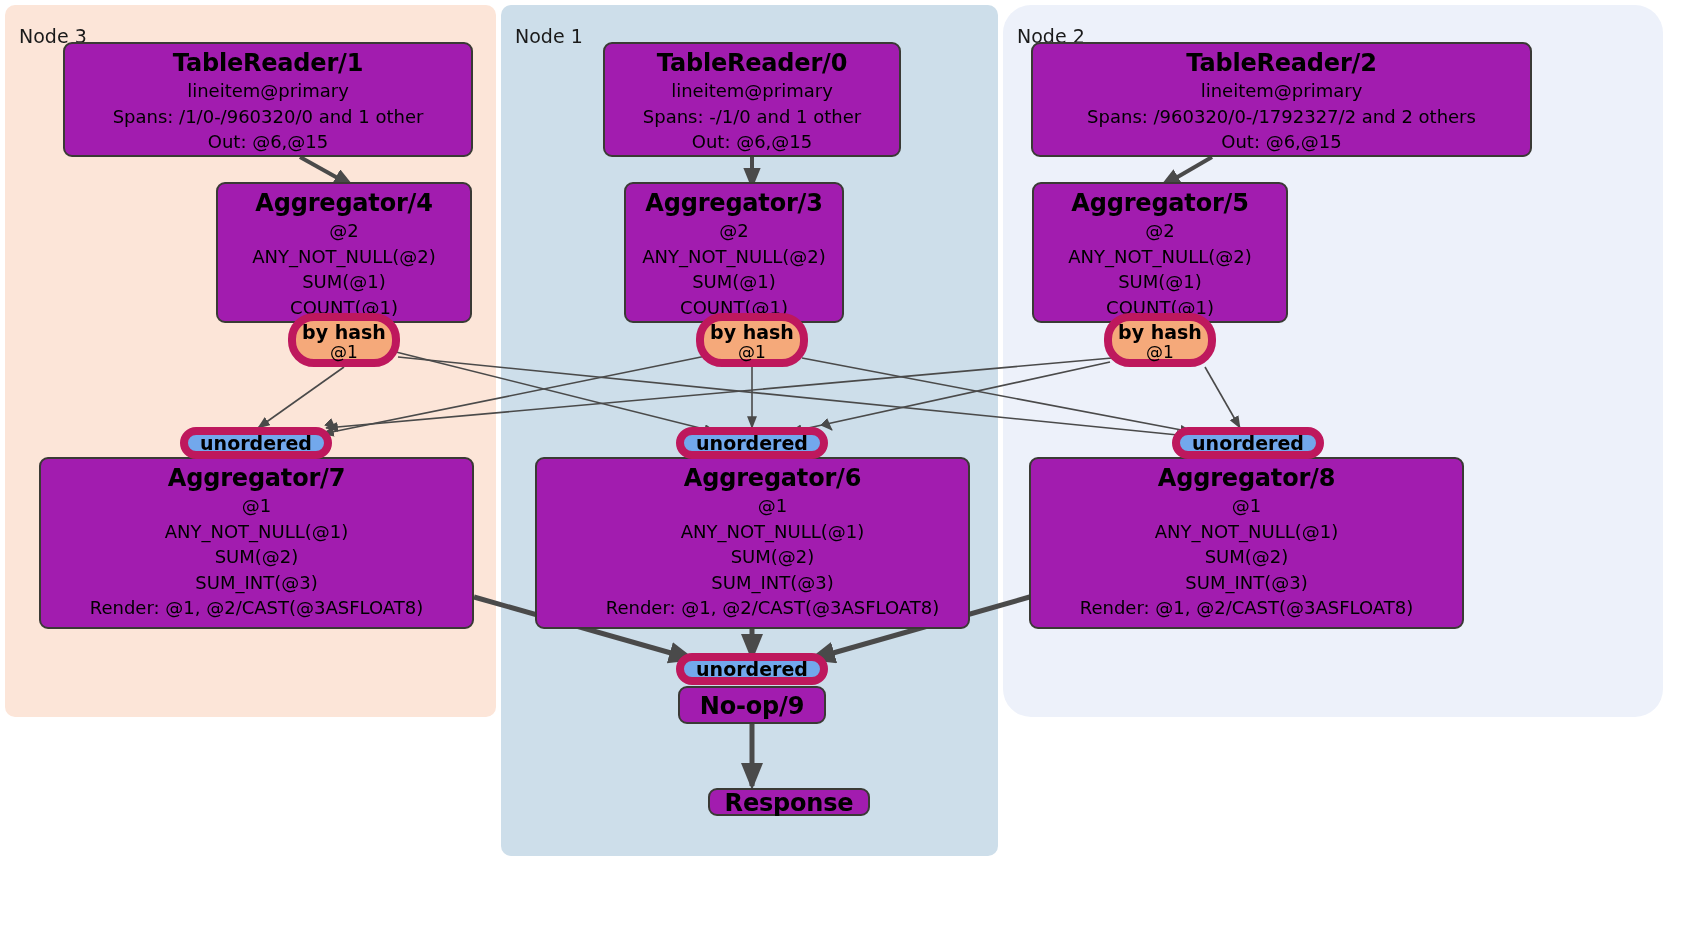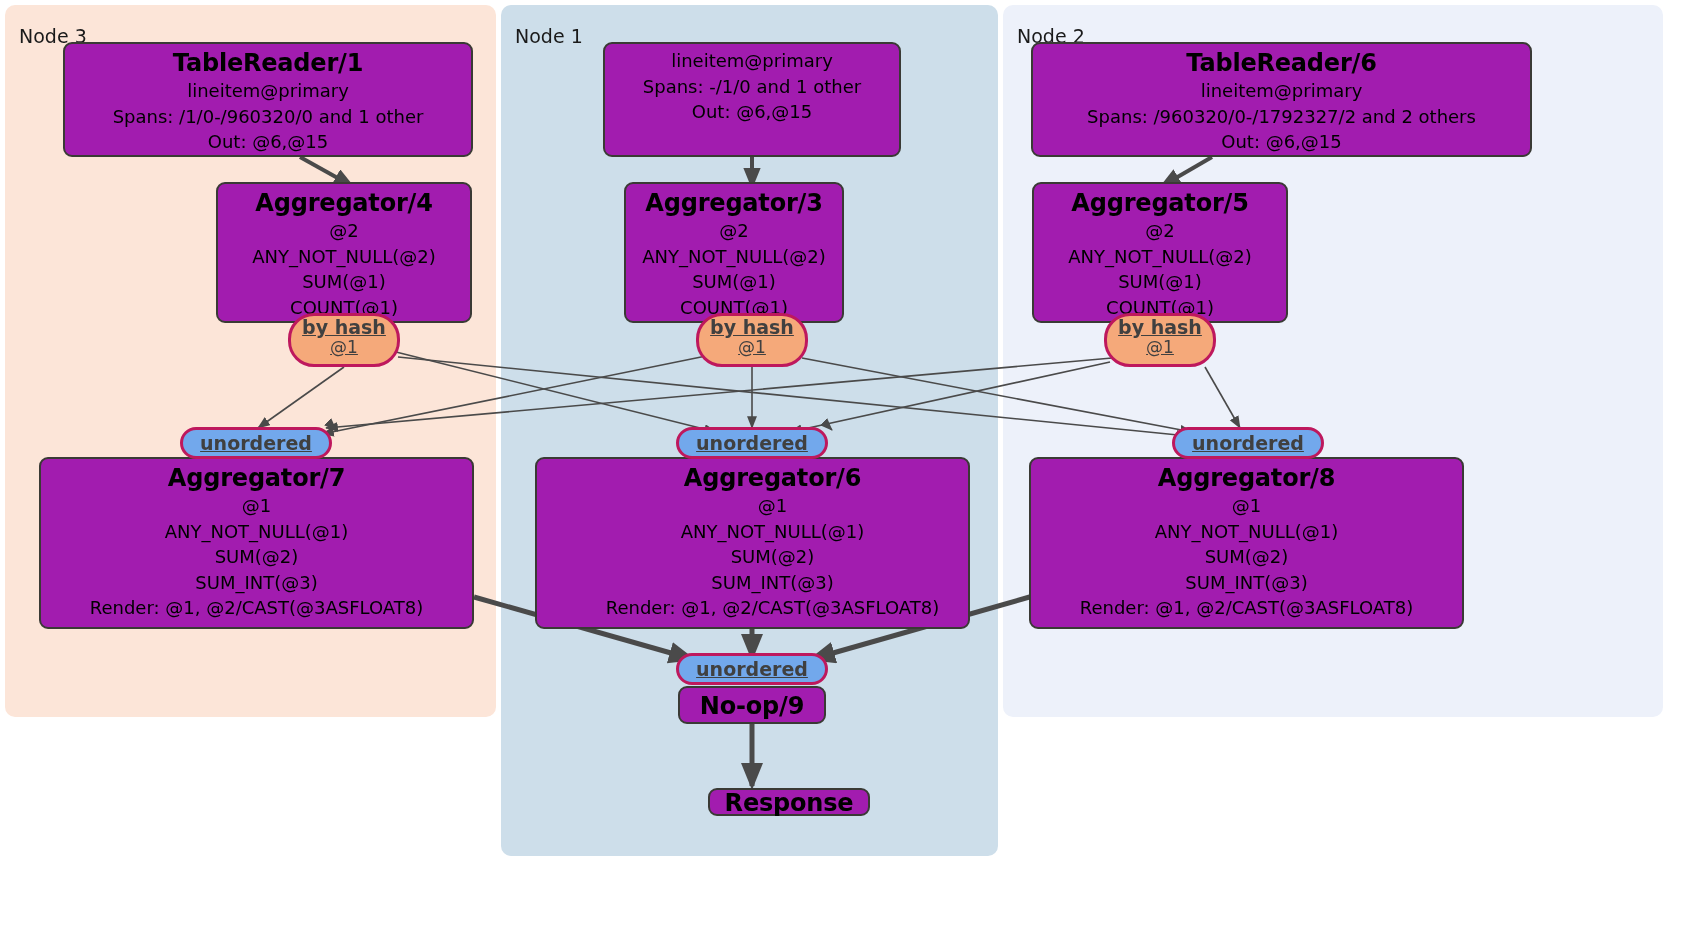--- a/index.html
+++ b/index.html
@@ -65,26 +65,25 @@
     padding-top: 2px;
     display: flex;
     align-items: center;
     justify-content: center;
   }
 
   
   .pill {
     position: absolute;
     box-sizing: border-box;
-    border: 3px solid #be185d;
+    border: 8px solid #be185d;
     border-radius: 26px;
     text-align: center;
     z-index: 7;
-    color: #404040;
-    text-decoration: underline;
+    color: #000000;
   }
   .pill.hash {
     background: #f5a97a;
   }
   .pill.sync {
     background: #72a8ec;
   }
   .pill .p1 {
     font-weight: bold;
     font-size: 19px;
@@ -120,21 +119,21 @@
 <div id="stage">
 
   <div class="node-panel" style="left:5px; top:5px; width:491px; height:712px; background:#fce5d8;">
     <div class="node-label">Node 3</div>
   </div>
 
   <div class="node-panel" style="left:501px; top:5px; width:497px; height:851px; background:#cddeea;">
     <div class="node-label">Node 1</div>
   </div>
 
-  <div class="node-panel" style="left:1003px; top:5px; width:660px; height:712px; background:#edf1fa;">
+  <div class="node-panel" style="left:1003px; top:5px; width:660px; height:712px; background:#edf1fa;border-radius:28px;">
     <div class="node-label">Node 2</div>
   </div>
 
   <svg class="edges" viewBox="0 0 1708 940" xmlns="http://www.w3.org/2000/svg">
     <defs>
       <marker id="ah-thin" markerWidth="9" markerHeight="9" refX="7.4" refY="3.1" orient="auto" markerUnits="strokeWidth">
         <path d="M0,0 L8,3.1 L0,6.2 z" fill="#4a4a4a"></path>
       </marker>
       <marker id="ah-thick" markerWidth="6" markerHeight="6" refX="4.6" refY="2.2" orient="auto" markerUnits="strokeWidth">
         <path d="M0,0 L5.4,2.2 L0,4.4 z" fill="#4a4a4a"></path>
@@ -165,27 +164,28 @@
   </svg>
 
   <div class="proc" style="left:63px; top:42px; width:410px; height:115px;">
     <div class="title">TableReader/1</div>
     <div class="line">lineitem@primary</div>
     <div class="line">Spans: /1/0-/960320/0 and 1 other</div>
     <div class="line">Out: @6,@15</div>
   </div>
 
   <div class="proc" style="left:603px; top:42px; width:298px; height:115px;">
+    <div class="title">TableReader/0</div>
     <div class="line">lineitem@primary</div>
     <div class="line">Spans: -/1/0 and 1 other</div>
     <div class="line">Out: @6,@15</div>
   </div>
 
   <div class="proc" style="left:1031px; top:42px; width:501px; height:115px;">
-    <div class="title">TableReader/6</div>
+    <div class="title">TableReader/2</div>
     <div class="line">lineitem@primary</div>
     <div class="line">Spans: /960320/0-/1792327/2 and 2 others</div>
     <div class="line">Out: @6,@15</div>
   </div>
 
   <div class="proc" style="left:216px; top:182px; width:256px; height:141px;">
     <div class="title">Aggregator/4</div>
     <div class="line">@2</div>
     <div class="line">ANY_NOT_NULL(@2)</div>
     <div class="line">SUM(@1)</div>

